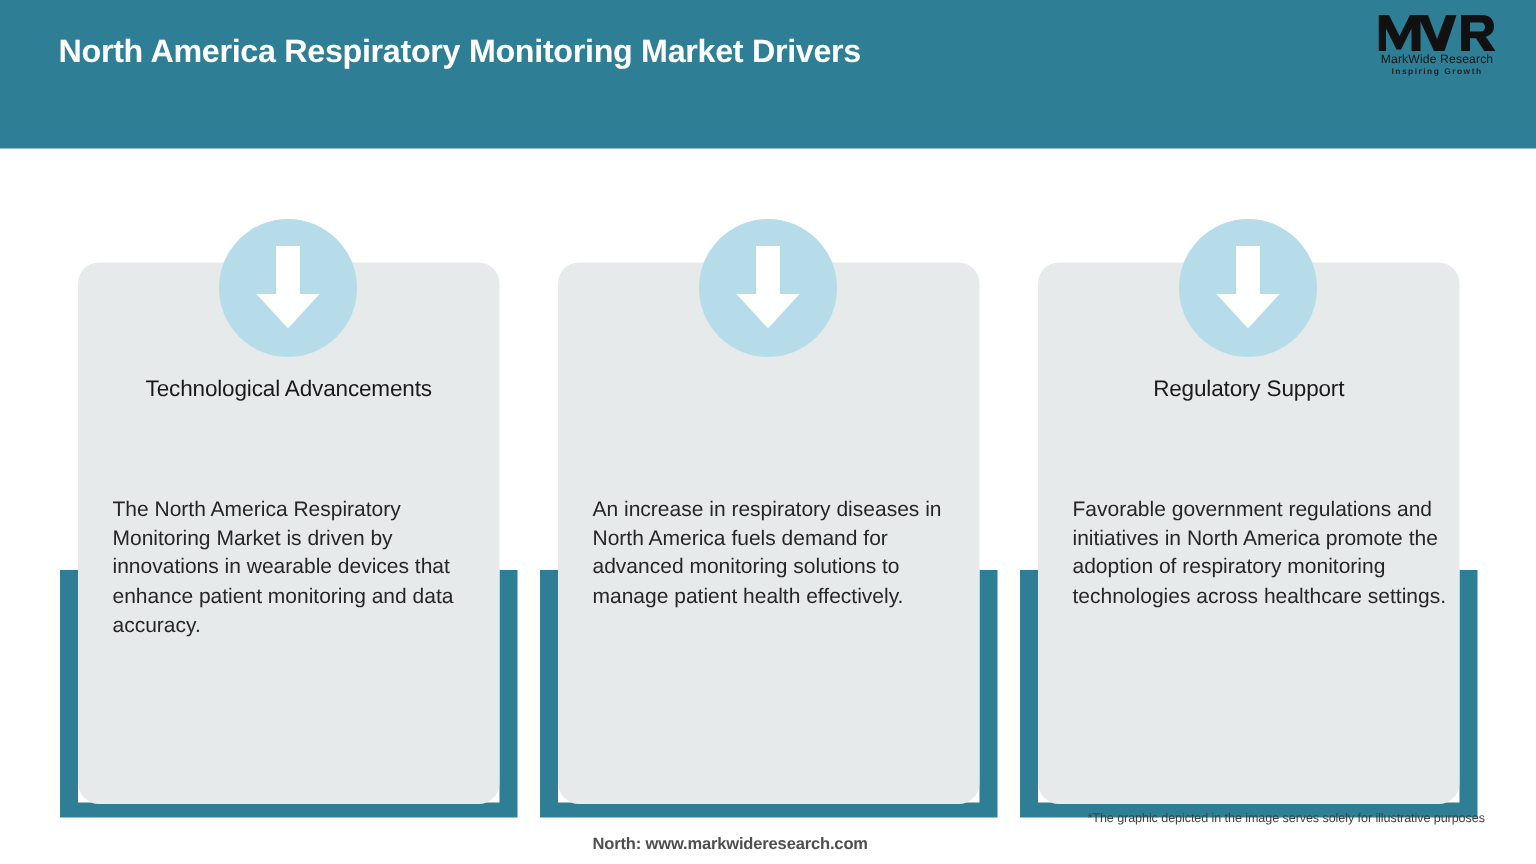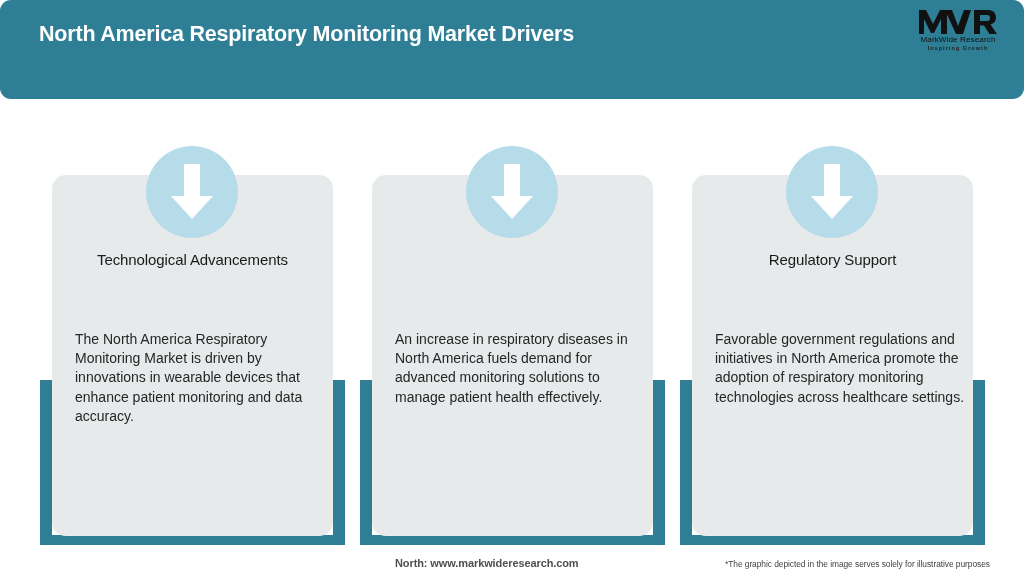--- a/index.html
+++ b/index.html
@@ -21,21 +21,20 @@
   }
 
   
   .header-band {
     position: absolute;
     left: 0;
     top: 0;
     width: 1024px;
     height: 99px;
     background: #2e7f95;
-    border-radius: 11px;
   }
 
   .header-title {
     position: absolute;
     left: 39px;
     top: 22px;
     width: 800px;
     font-size: 21.5px;
     font-weight: bold;
     color: #ffffff;
@@ -170,21 +169,21 @@
     top: 557px;
     font-size: 11px;
     font-weight: bold;
     color: #4f4f4f;
     letter-spacing: -0.1px;
   }
 
   .disclaimer {
     position: absolute;
     left: 725px;
-    top: 559px;
+    top: 540px;
     font-size: 8.4px;
     color: #3f3f3f;
     letter-spacing: -0.05px;
     white-space: nowrap;
     text-align: right;
   }
 </style>
 </head>
 <body>
 

